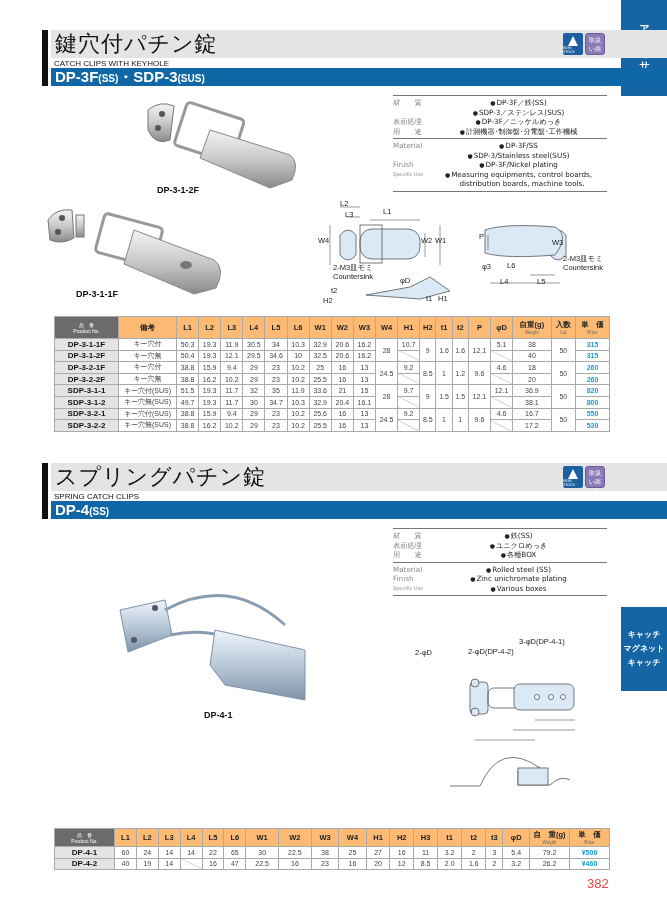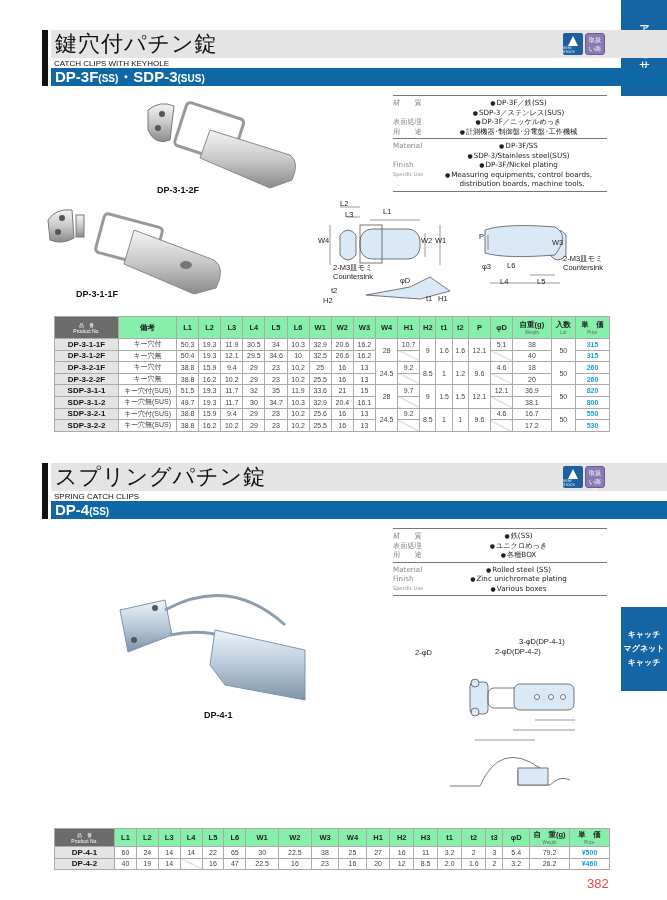--- a/index.html
+++ b/index.html
@@ -32,21 +32,21 @@
   .spec .val::before { content: "●"; font-size: 6px; margin-right: 1px; }
   .spec .row.wrap .val::before { content: ""; margin-left: 6px; }
 
   
   .photo { position: absolute; }
   .photo-label { position: absolute; font-family: "Liberation Sans", sans-serif; font-weight: bold; font-size: 9px; color: #111; }
 
   
   table.spec-table { position: absolute; border-collapse: collapse; font-size: 7px; font-family: "Liberation Sans", sans-serif; }
   table.spec-table th, table.spec-table td { border: 1px solid #aaa; text-align: center; height: 11.6px; padding: 0; color: #444; }
-  table.spec-table th { background: #86efac; font-weight: bold; color: #222; font-size: 7.5px; }
+  table.spec-table th { background: #fdba74; font-weight: bold; color: #222; font-size: 7.5px; }
   table.spec-table th.pn { background: #6b6b6b; color: #fff; font-size: 5px; font-weight: normal; }
   table.spec-table td.pn { background: #e4e4e4; color: #111; font-weight: bold; font-size: 8px; }
   table.spec-table td.price { color: #1b9bd8; font-weight: bold; }
   table.spec-table th small { display: block; font-size: 4.5px; font-weight: normal; color: #666; }
   table.spec-table td.diag { background: linear-gradient(to top right, transparent 48%, #888 50%, transparent 52%); }
 
   .page-no { position: absolute; left: 587px; top: 876px; font-size: 13px; color: #ef4444; font-family: "Liberation Sans", sans-serif; }
 
   .dim { position: absolute; font-family: "Liberation Sans", sans-serif; font-size: 7.5px; color: #222; }
 </style>
@@ -459,21 +459,21 @@
     <path d="M50 146 L80 146 Q100 100 140 128 L118 130 L118 145 L150 145 Q160 135 170 140" fill="none"></path>
     <rect x="118" y="128" width="30" height="17"></rect>
   </g>
   <g stroke="#333" stroke-width="0.5">
     <line x1="135" y1="80" x2="175" y2="80"></line>
       <line x1="113" y1="90" x2="175" y2="90"></line>
       <line x1="75" y1="100" x2="135" y2="100"></line>
   </g>
 </svg>
 <div class="dim" style="left:519px;top:637px">3-φD(DP-4-1)</div>
-<div class="dim" style="left:495px;top:647px">2-φD(DP-4-2)</div>
+<div class="dim" style="left:468px;top:647px">2-φD(DP-4-2)</div>
 <div class="dim" style="left:415px;top:648px">2-φD</div>
 
 <table class="spec-table" style="left:54px;top:828px;width:556px">
   <thead>
     <tr>
       <th class="pn" style="width:60px;height:18px"><span>品　番</span><br><span>Product No.</span></th>
       <th>L1</th>
       <th>L2</th>
       <th>L3</th>
       <th>L4</th>

